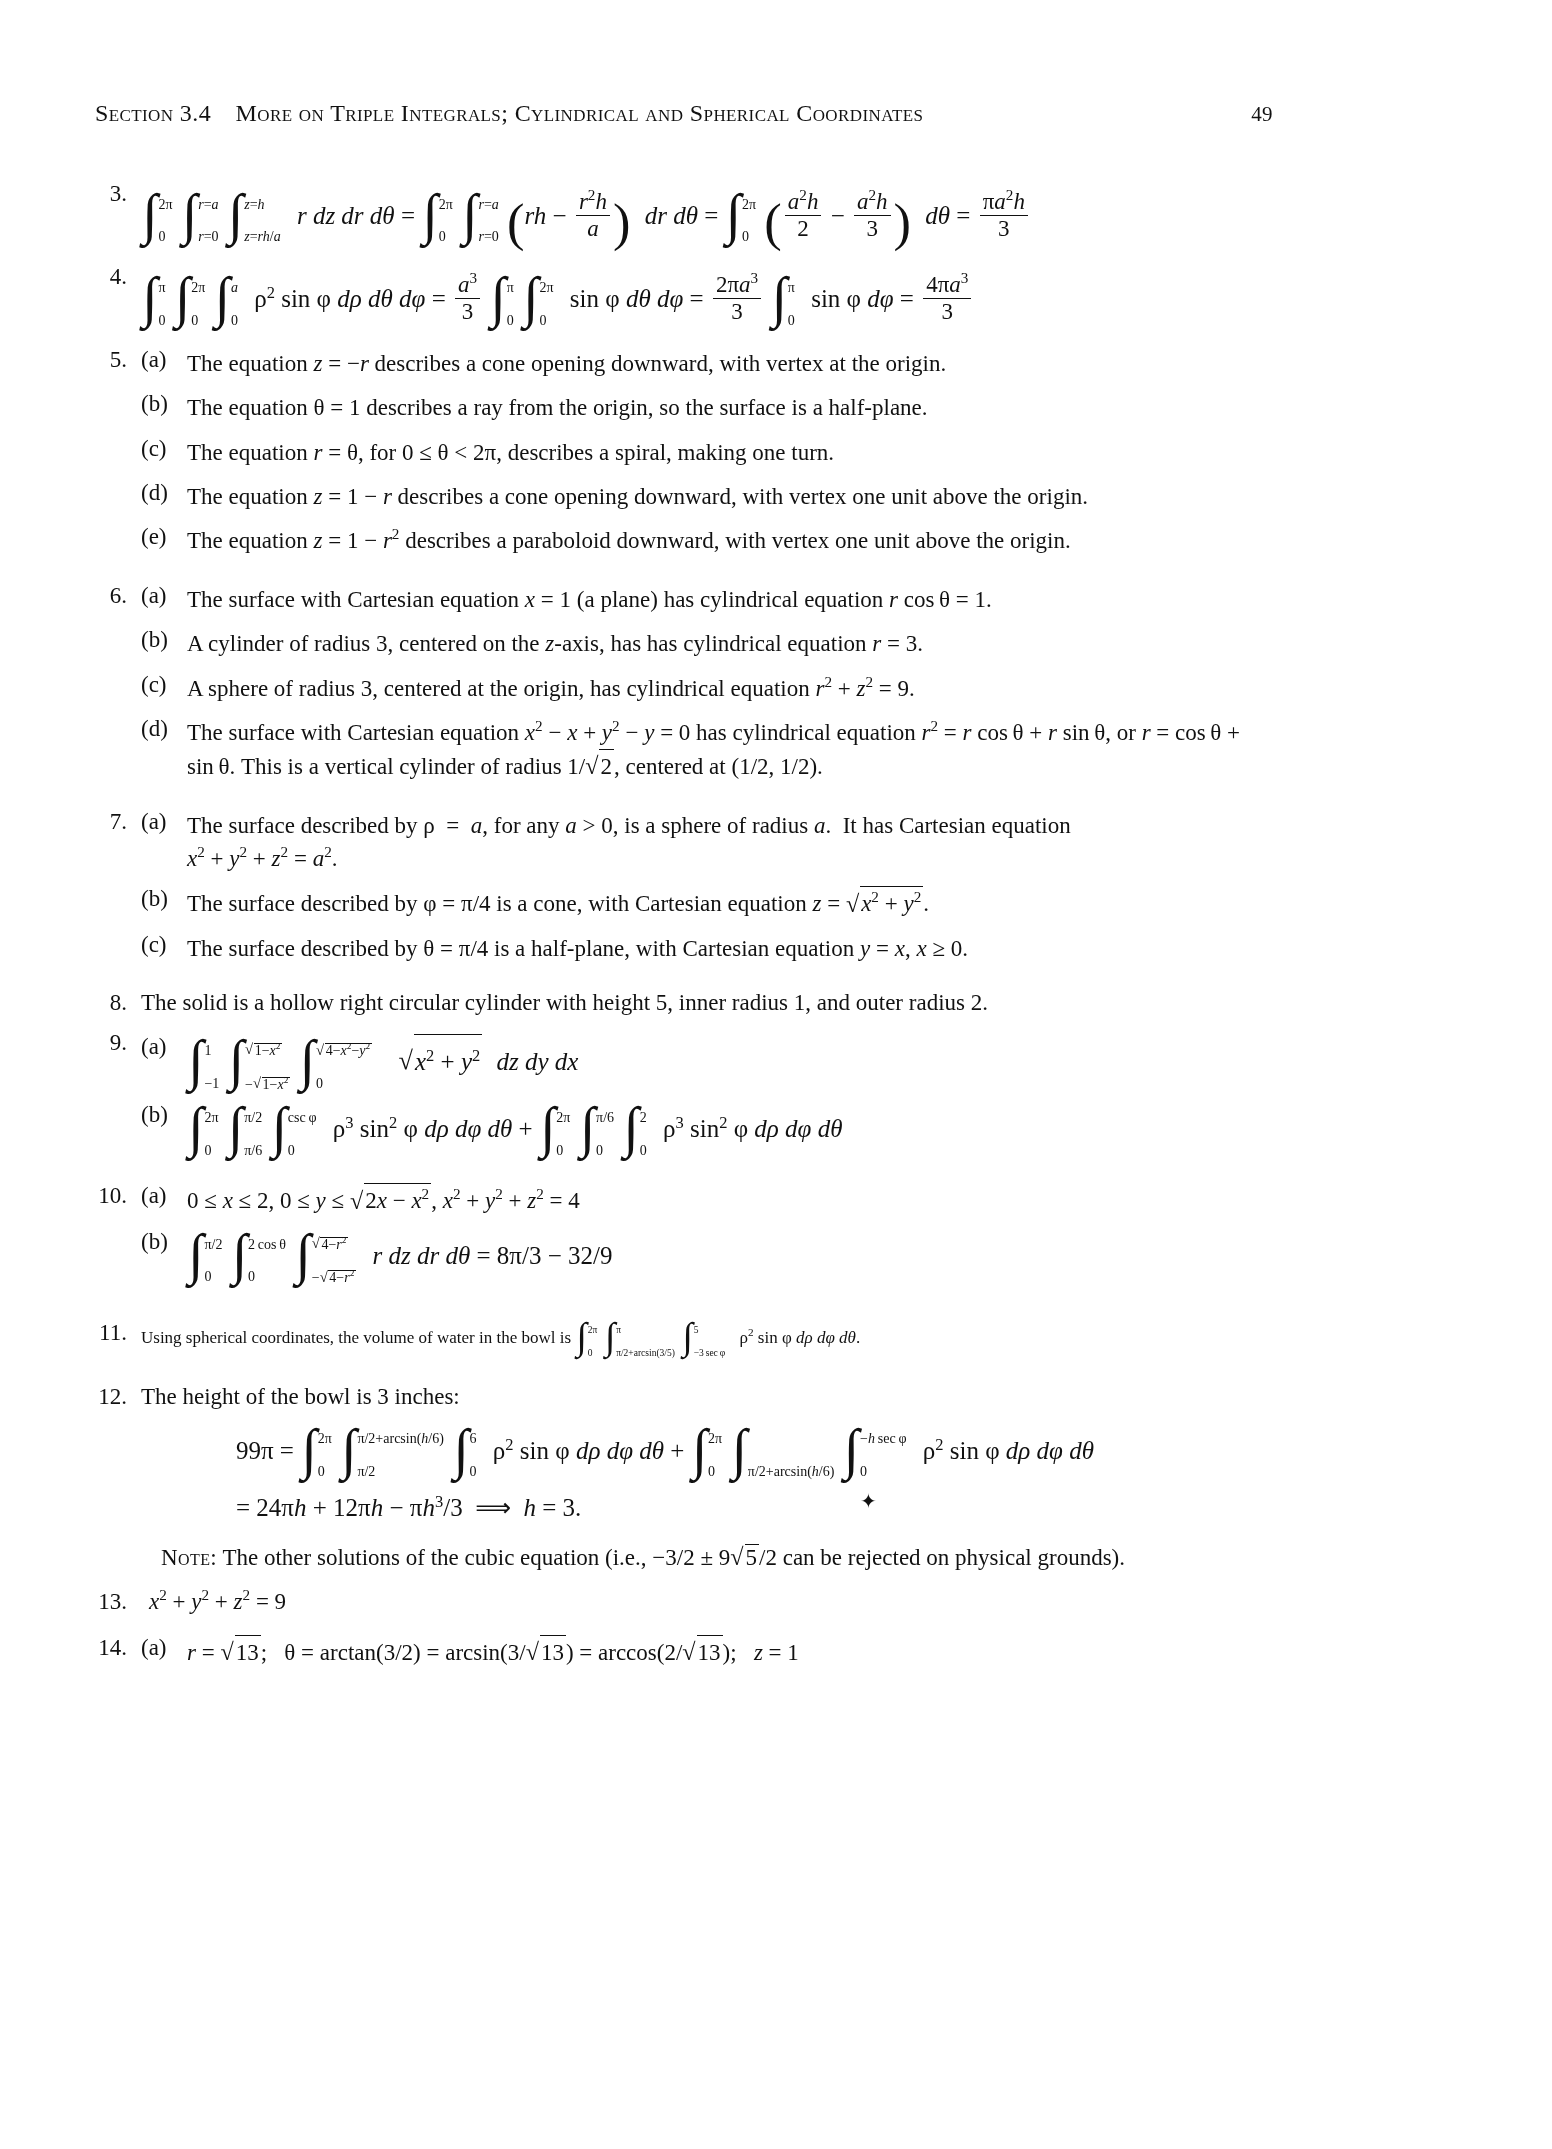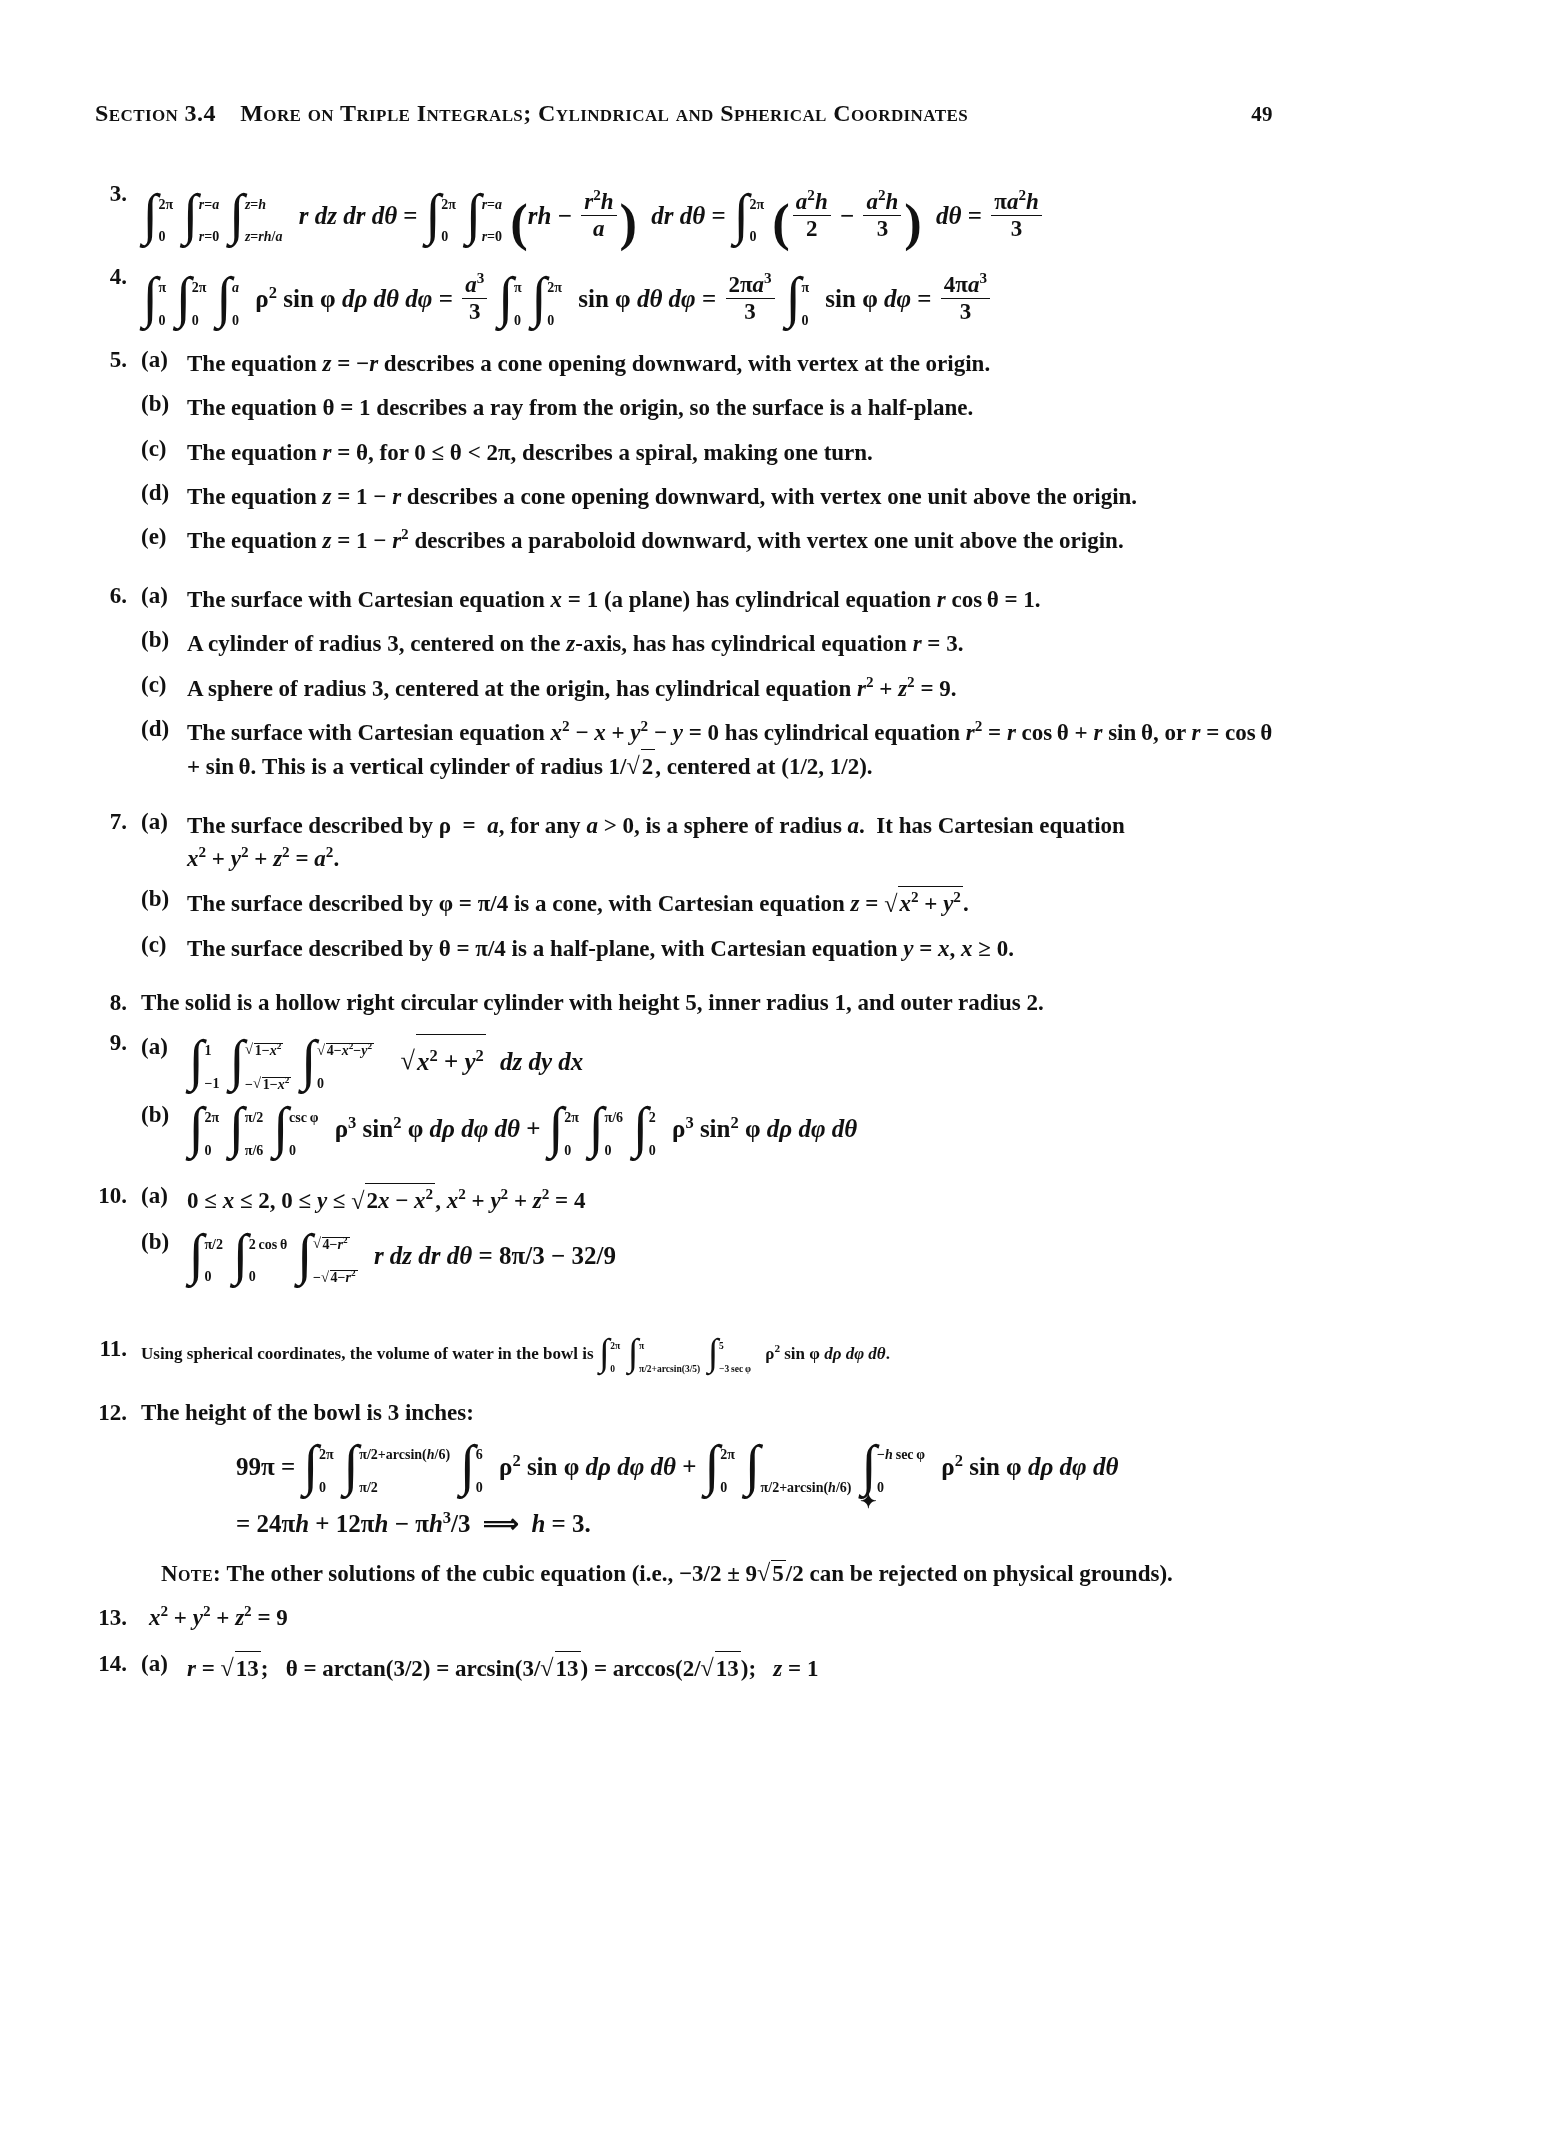--- a/index.html
+++ b/index.html
@@ -13,21 +13,20 @@
     font-family: "Liberation Serif", serif;
     color: #111;
     overflow: hidden;
   }
   .page {
     position: relative;
     width: 1368px;
     height: 2149px;
     box-sizing: border-box;
     padding: 100px 95px 0 95px;
-    font-weight: bold;
   }
   
   .header {
     display: flex;
     align-items: baseline;
     justify-content: space-between;
     font-variant: small-caps;
     letter-spacing: 0.4px;
     font-size: 24px;
     margin-bottom: 54px;
@@ -318,21 +317,21 @@
           <span class="intg"><span class="sgn">∫</span><span class="lims"><span class="top">2 cos θ</span><span class="bot">0</span></span></span>
           <span class="intg"><span class="sgn">∫</span><span class="lims"><span class="top"><span class="sqrt"><span class="rad">4−<i>r</i><sup>2</sup></span></span></span><span class="bot">−<span class="sqrt"><span class="rad">4−<i>r</i><sup>2</sup></span></span></span></span></span>
           <span class="gap"></span><i>r</i> <i>dz dr dθ</i> = 8π/3 − 32/9
         </div>
       </div>
     </div>
   </div>
 
   <div class="dot" style="left:860px; top:1489px;">✦</div>
 
-  <div class="item" style="margin-top:40px;">
+  <div class="item" style="margin-top:24px;">
     <div class="num">11.</div>
     <div class="body mline" style="font-size:17px;">
       <span>Using spherical coordinates, the volume of water in the bowl is</span>
       <span class="intg"><span class="sgn">∫</span><span class="lims"><span class="top">2π</span><span class="bot">0</span></span></span>
       <span class="intg"><span class="sgn">∫</span><span class="lims"><span class="top">π</span><span class="bot">π/2+arcsin(3/5)</span></span></span>
       <span class="intg"><span class="sgn">∫</span><span class="lims"><span class="top">5</span><span class="bot">−3 sec φ</span></span></span>
       <span class="gap"></span>ρ<sup>2</sup> sin&nbsp;φ <i>dρ dφ dθ</i>.
     </div>
   </div>
 

